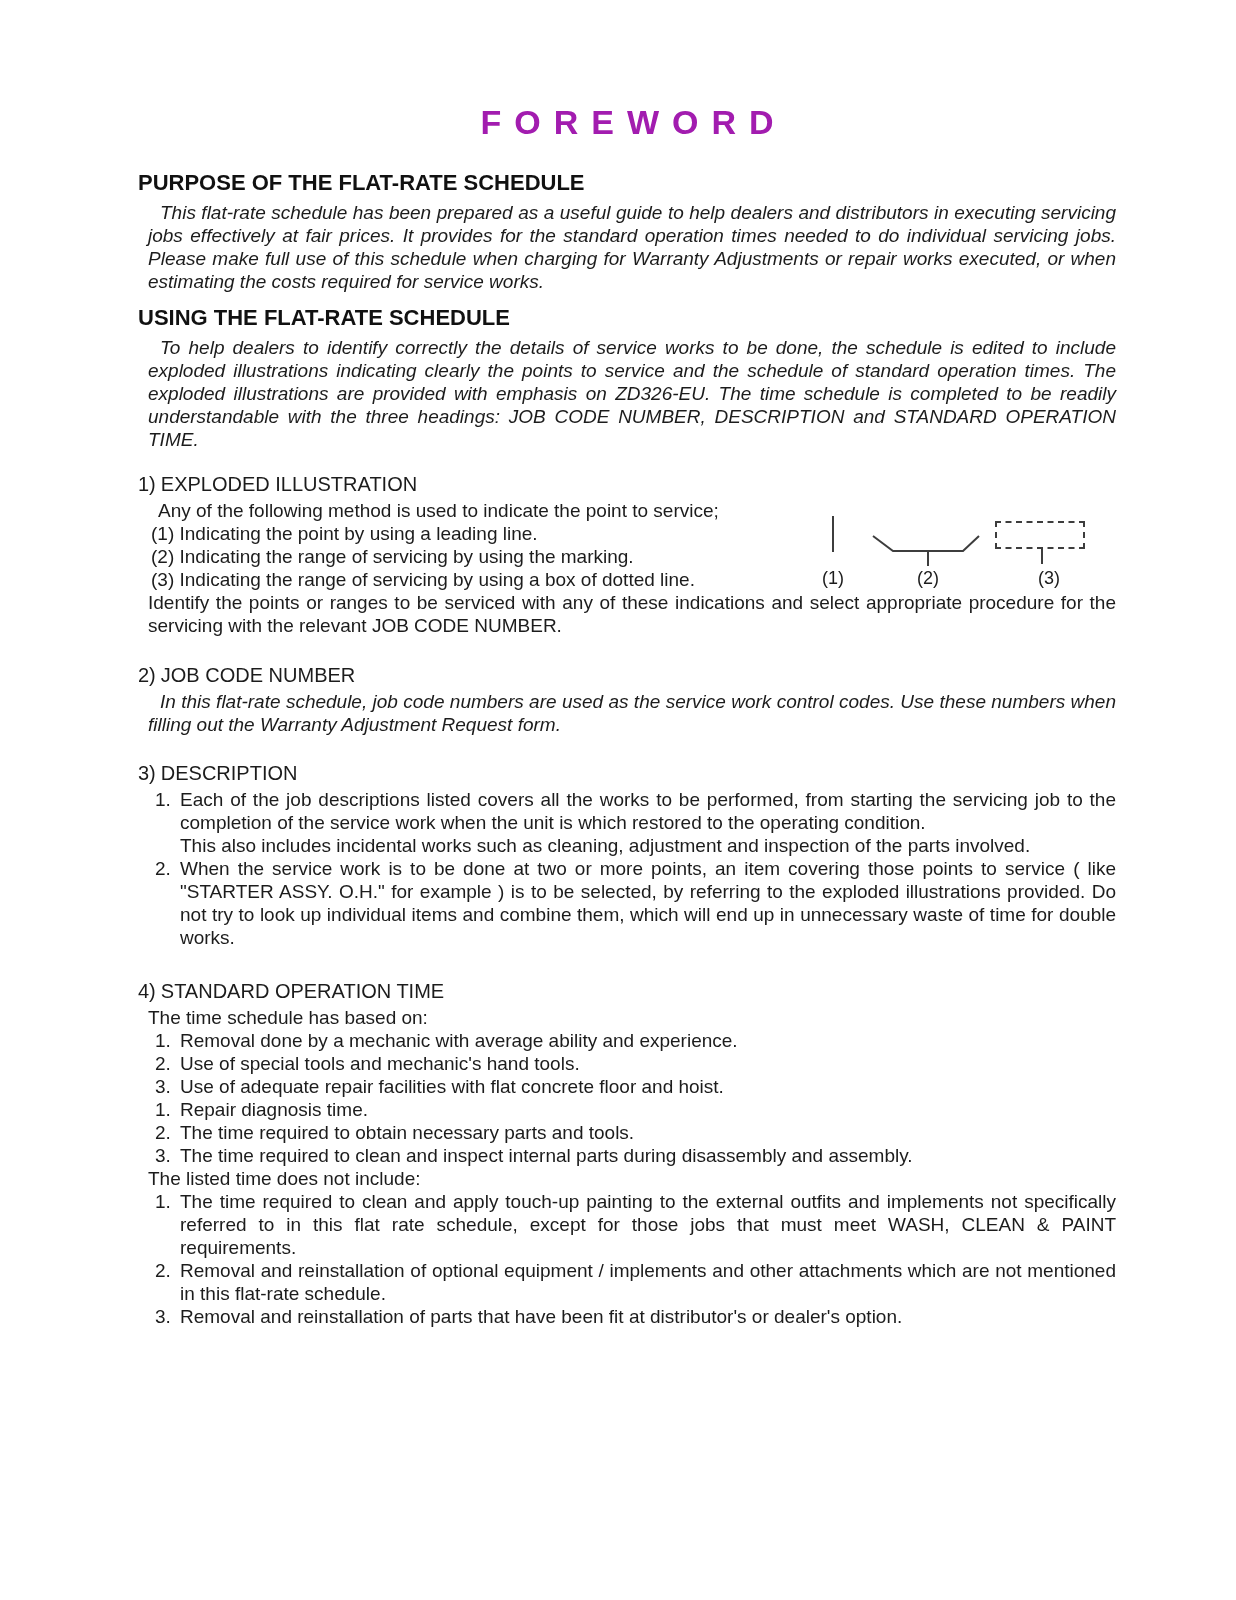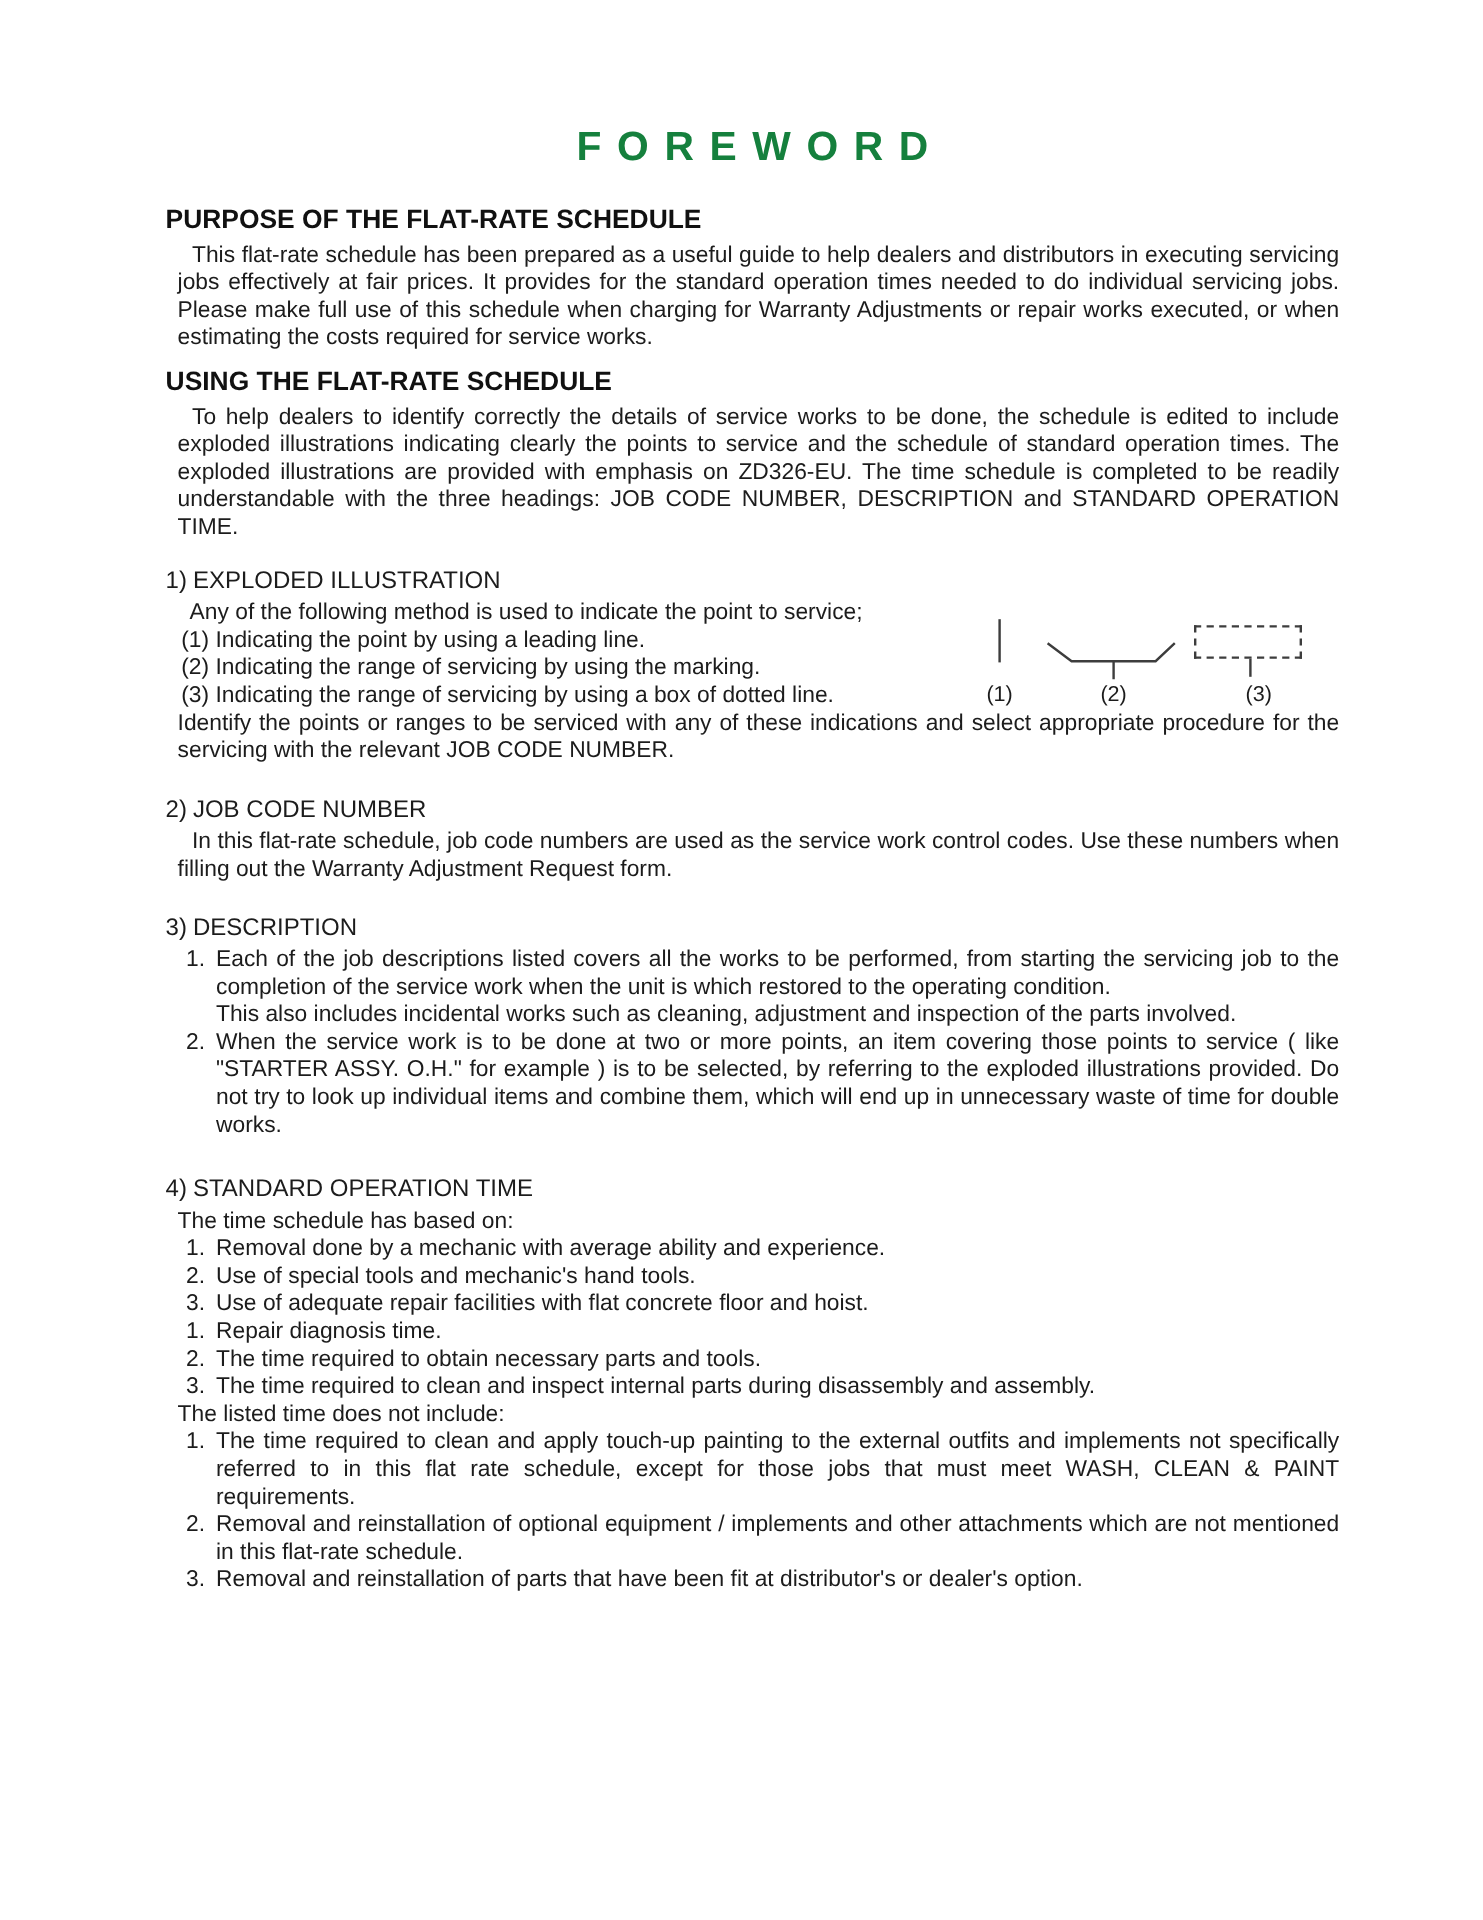--- a/index.html
+++ b/index.html
@@ -7,24 +7,24 @@
     position:relative; width:1236px; height:1600px; background:#ffffff;
     font-family:"Liberation Sans", sans-serif; color:#1c1c1c; font-size:19px;
     overflow:hidden;
   }
   .content { position:absolute; left:138px; top:104px; width:978px; }
 
   .title {
     margin:0 0 30px 0; text-align:center;
     font-size:34px; font-weight:bold; letter-spacing:13px; line-height:36px;
     padding-left:13px; 
-    color:#15803d;
+    color:#a21caf;
   }
   .h2 { font-size:22px; font-weight:bold; line-height:26px; margin:12px 0 5px 0; color:#111; }
-  .para { text-align:justify; margin:0 0 0 10px; text-indent:12px; line-height:23px; }
+  .para { text-align:justify; margin:0 0 0 10px; text-indent:12px; line-height:23px;font-style:italic; }
 
   .nsec { margin-top:21px; position:relative; }
   .nsec.mt26 { margin-top:26px; }
   .nsec.mt25 { margin-top:25px; }
   .nsec.mt30 { margin-top:30px; }
   .nsec-head { display:flex; font-size:20px; line-height:24px; margin-bottom:3px; }
   .nsec-num { flex:none; margin-right:5px; }
 
   .x-intro { margin-left:20px; line-height:23px; }
   .x-item  { margin-left:13px; line-height:23px; }

